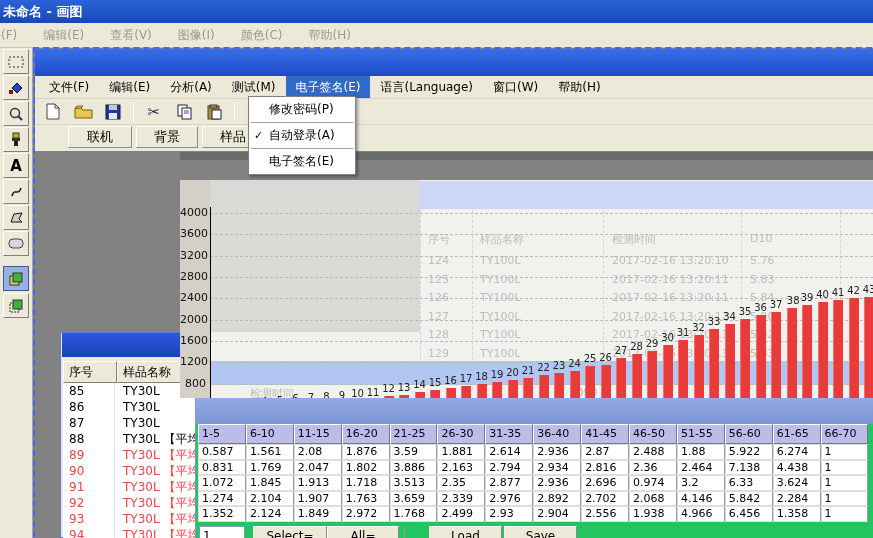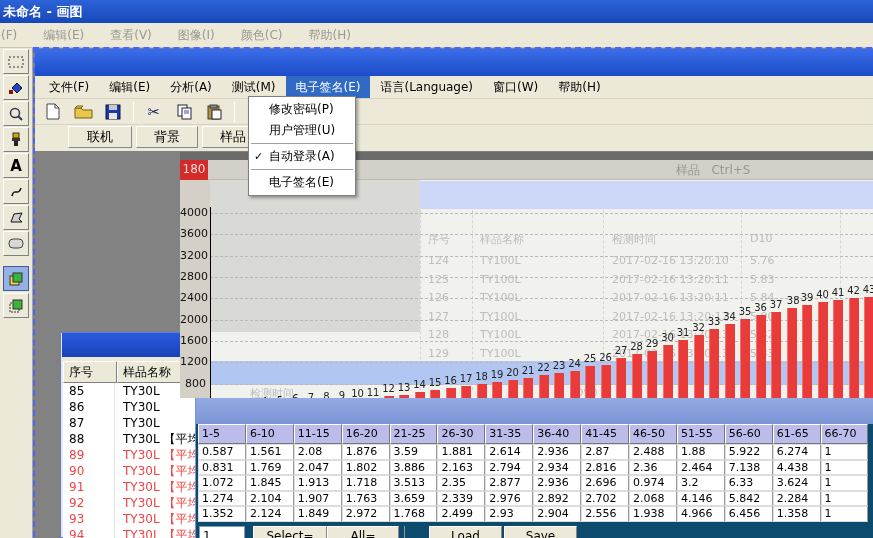--- a/index.html
+++ b/index.html
@@ -64,21 +64,21 @@
   .lavband { position:absolute; left:240px; top:1px; width:453px; height:28px; background:#ccd6f6; }
   .blueband { position:absolute; left:4px; top:181px; width:689px; height:24px; background:#b2c6f2; }
   .gridline { position:absolute; left:30px; width:663px; border-top:1px dashed #b9b9b9; }
   .vline { position:absolute; top:30px; height:180px; border-left:1px dashed #d4d4dc; }
   .axis-v { position:absolute; left:30px; top:27px; width:1px; height:211px; background:#000; }
   .ghost-t { color:#bdbdbd; font-size:11px; position:absolute; white-space:nowrap; }
   .bar { position:absolute; width:10px; background:#ea3b3b; border-left:1px solid #f47070; }
   .bar-lab { position:absolute; font-size:10px; color:#222; width:16px; text-align:center; }
 
   
-  .winbt { left:195px; top:398px; width:678px; height:140px; background:#0c4a6e; z-index:20; border-left:1px solid #7a96d8; overflow:hidden; }
+  .winbt { left:195px; top:398px; width:678px; height:140px; background:#22c55e; z-index:20; border-left:1px solid #7a96d8; overflow:hidden; }
   .winbt .tbar { position:absolute; left:0; top:0; width:678px; height:26px; background:linear-gradient(#93aae2,#7b95d6); }
   .dt { position:absolute; left:2px; top:26px; }
   .dt .hrow,.dt .drow { display:flex; }
   .dt .hcell { width:47.9px; height:20px; background:#bcbcec; border:1px solid #fff; border-right-color:#777; border-bottom-color:#777; font-size:11px; padding:2px 3px; }
   .dt .dcell { width:47.9px; height:15.6px; background:#fff; border:1px solid #ddd; border-right-color:#999; font-size:11px; padding:0 3px; line-height:14px; }
   .ft { position:absolute; top:128px; height:22px; }
   .ft-input { position:absolute; left:3px; top:0; width:46px; height:20px; background:#fff; border:1px solid #7f9db9; font-size:12px; padding:1px 3px; font-family:inherit; }
   .ft-btn { position:absolute; top:0; height:21px; background:#ece9d8; border:1px solid #888; border-top-color:#fff; border-left-color:#fff; text-align:center; font-size:12px; line-height:19px; }
 
   
@@ -268,26 +268,20 @@
         <div class="row ghost">
           <div class="c1">94</div>
           <div class="c2">TY30L 【平均]</div>
         </div>
       </div>
   </div>
 </div>
 
 <div class="abs chartwin">
   <div class="cw-dark"></div>
-  <div class="cw-head">
-    <span class="badge180">180</span>
-    <span class="ghost-menu">
-      <span>样品</span>&nbsp;&nbsp;&nbsp;<span>Ctrl+S</span>
-    </span>
-  </div>
   <div class="plot" id="plot">
     <div class="grayzone"></div>
     <div class="lavband"></div>
     <div id="ghost-table">
         <div class="ghost-t" style="left: 248px; top: 52px;">序号</div>
         <div class="ghost-t" style="left: 300px; top: 52px;">样品名称</div>
         <div class="ghost-t" style="left: 432px; top: 52px;">检测时间</div>
         <div class="ghost-t" style="left: 570px; top: 52px;">D10</div>
         <div class="ghost-t" style="left: 248px; top: 74px;">124</div>
         <div class="ghost-t" style="left: 300px; top: 74px;">TY100L</div>
@@ -533,20 +527,19 @@
     <div class="ft-btn" style="left:57px; width:74px;">Select=</div>
     <div class="ft-btn" style="left:131px; width:72px;">All=</div>
     <div style="position:absolute; left:208px; top:0; width:1px; height:21px; background:#999;"></div>
     <div class="ft-btn" style="left:233px; width:73px;">Load</div>
     <div class="ft-btn" style="left:308px; width:73px;">Save</div>
   </div>
 </div>
 
 <div class="abs menu" id="sig-menu">
     <div class="item">修改密码(P)</div>
-    <div class="item">用户管理(U)</div>
     <div class="sep"></div>
     <div class="item"><span class="chk">✓</span>自动登录(A)</div>
     <div class="sep"></div>
     <div class="item">电子签名(E)</div>
   </div>
 
 <div class="abs sel-border"></div>
 
 </body></html>

